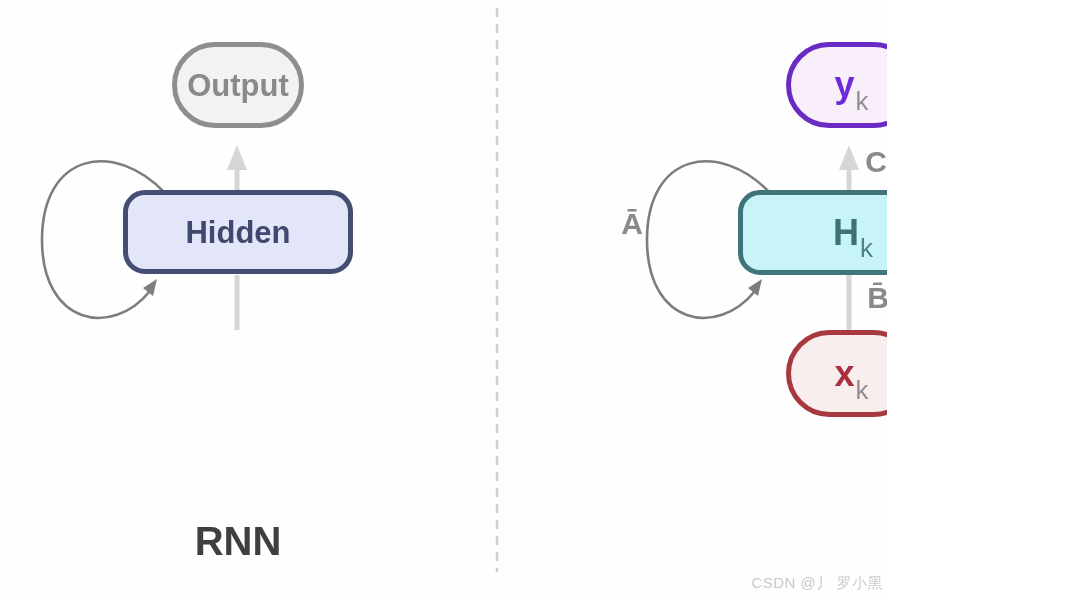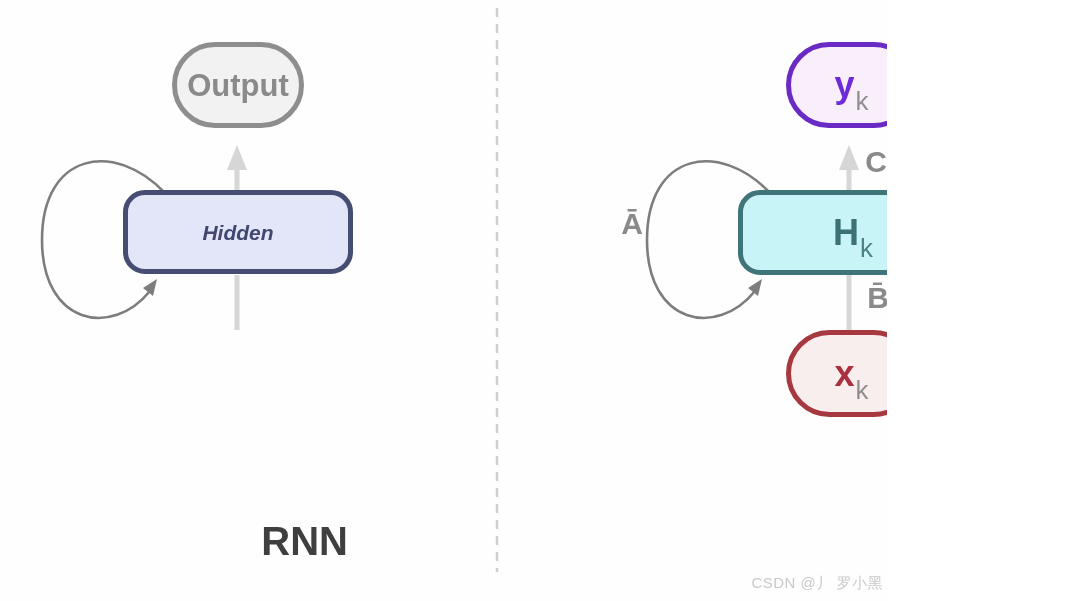--- a/index.html
+++ b/index.html
@@ -32,21 +32,21 @@
     display: flex;
     align-items: center;
     justify-content: center;
     z-index: 2;
     font-weight: bold;
   }
   .pill { border-radius: 44px; }
   .rect { border-radius: 22px; }
 
   .node.gray   { border: 5px solid var(--gray-border, #8e8e8e); background: var(--gray-fill, #f2f2f2); color: var(--gray-text, #8a8a8a); font-size: 31px; }
-  .node.hidden { border: 5px solid var(--hidden-border, #454d72); background: var(--hidden-fill, #e3e5f9); color: var(--hidden-text, #404870); font-size: 21px; font-style: italic; }
+  .node.hidden { border: 5px solid var(--hidden-border, #454d72); background: var(--hidden-fill, #e3e5f9); color: var(--hidden-text, #404870); font-size: 31px; }
   .node.hk     { border: 5px solid var(--h-border, #3f7478); background: var(--h-fill, #c9f4f7); color: var(--h-text, #3c7276); font-size: 36px; }
   .node.yk     { border: 5px solid var(--y-border, #6a2bc4); background: var(--y-fill, #f9effb); color: var(--y-text, #6d2ad8); font-size: 36px; }
   .node.xk     { border: 5px solid var(--x-border, #a63840); background: var(--x-fill, #f8eeee); color: var(--x-text, #ab2f3f); font-size: 36px; }
 
   .sub {
     font-size: 0.72em;
     font-weight: 400;
     vertical-align: -0.32em;
     align-self: flex-end;
     margin-bottom: 8px;
@@ -89,21 +89,21 @@
   
   .pos-output { left: 172px; top: 42px;  width: 132px; height: 86px; }
   .pos-hidden { left: 123px; top: 190px; width: 230px; height: 84px; }
   .pos-input  { left: 172px; top: 330px; width: 132px; height: 87px; }
   .pos-yk     { left: 786px; top: 42px;  width: 131px; height: 86px; }
   .pos-hk     { left: 738px; top: 190px; width: 230px; height: 85px; }
   .pos-xk     { left: 786px; top: 330px; width: 131px; height: 87px; }
   .pos-abar   { left: 608px; top: 207px; width: 48px; }
   .pos-c      { left: 858px; top: 145px; width: 36px; }
   .pos-bbar   { left: 856px; top: 281px; width: 44px; }
-  .pos-rnn    { left: 128px; top: 519px; width: 220px; text-align: right; }
+  .pos-rnn    { left: 128px; top: 519px; width: 220px; }
   .pos-ssm    { left: 721px; top: 467px; width: 260px; }
 </style>
 </head>
 <body>
 
 <div class="canvas">
 
   <svg class="wires" viewBox="0 0 1087 601" xmlns="http://www.w3.org/2000/svg">
 
     <line class="divider-line" x1="497" y1="8" x2="497" y2="572"></line>

